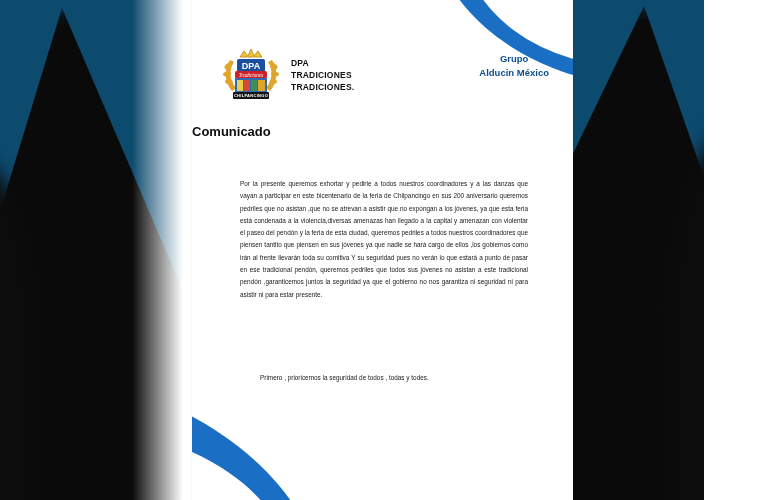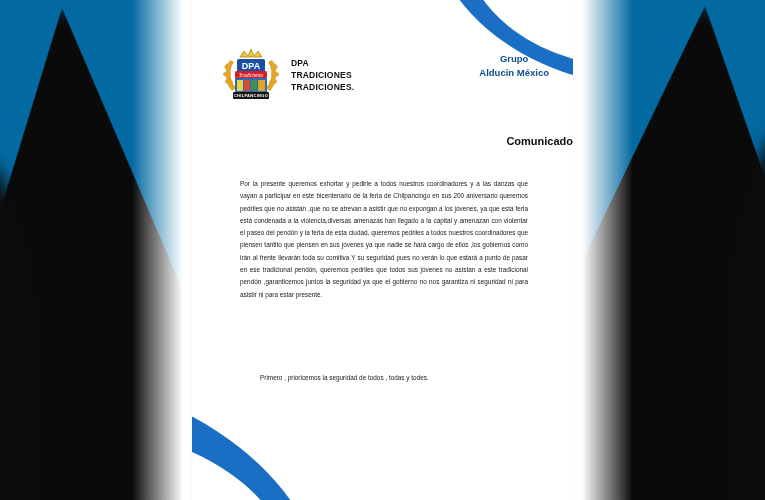--- a/index.html
+++ b/index.html
@@ -8,23 +8,23 @@
     background: #ffffff;
   }
   body {
     width: 765px;
     height: 500px;
     overflow: hidden;
     font-family: "Liberation Sans", sans-serif;
   }
   .viewer {
     position: relative;
-    width: 765px;
-    height: 500px;
-    background: #0369a1;
+    width: 704px;
+    height: 500px;
+    background: #0c4a6e;
     overflow: hidden;
   }
 
   
   .bg-left, .bg-right {
     position: absolute;
     top: 0;
     height: 500px;
     width: 192px;
     overflow: hidden;
@@ -197,23 +197,23 @@
     font-weight: bold;
     font-size: 9.5px;
     line-height: 1.5;
   }
 
   
   .doc-title {
     position: absolute;
     left: 0;
     right: 0;
-    top: 135px;
-    text-align: right;
-    font-size: 11px;
+    top: 124px;
+    text-align: left;
+    font-size: 13px;
     font-weight: bold;
     color: #0d0d0d;
   }
   .body-text {
     position: absolute;
     left: 48px;
     width: 288px;
     top: 178px;
     font-size: 6.4px;
     line-height: 1.92;

